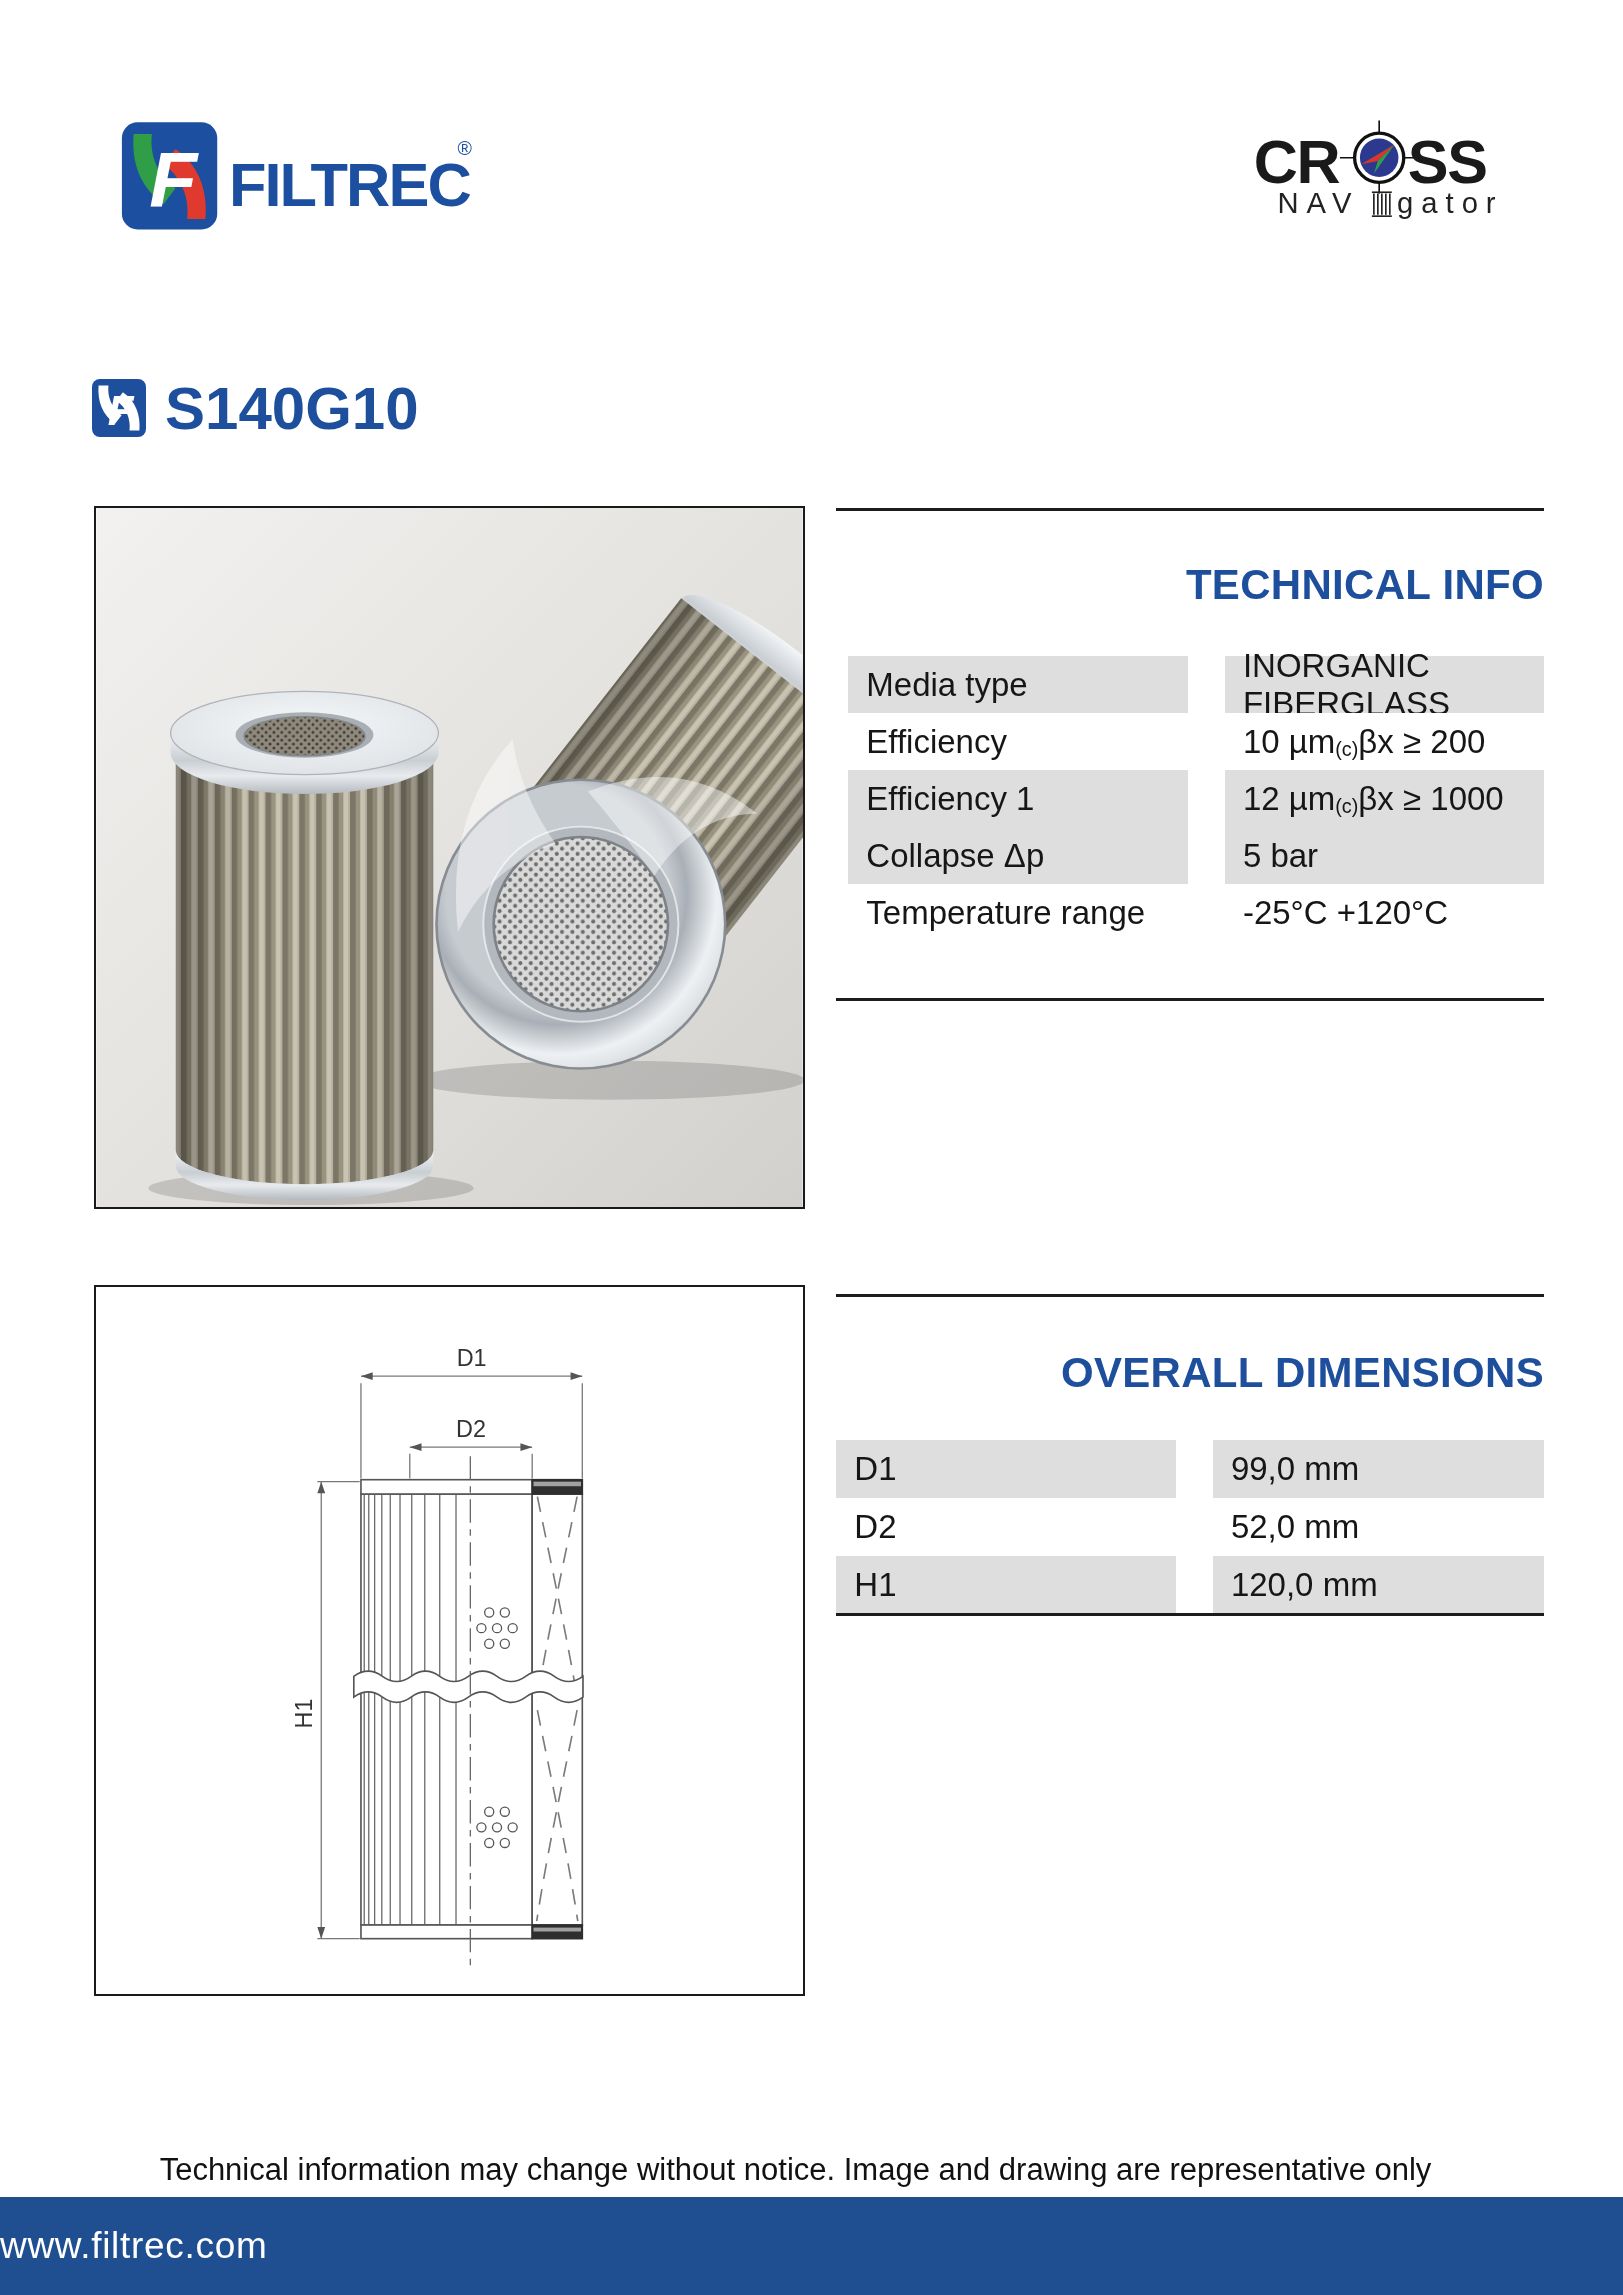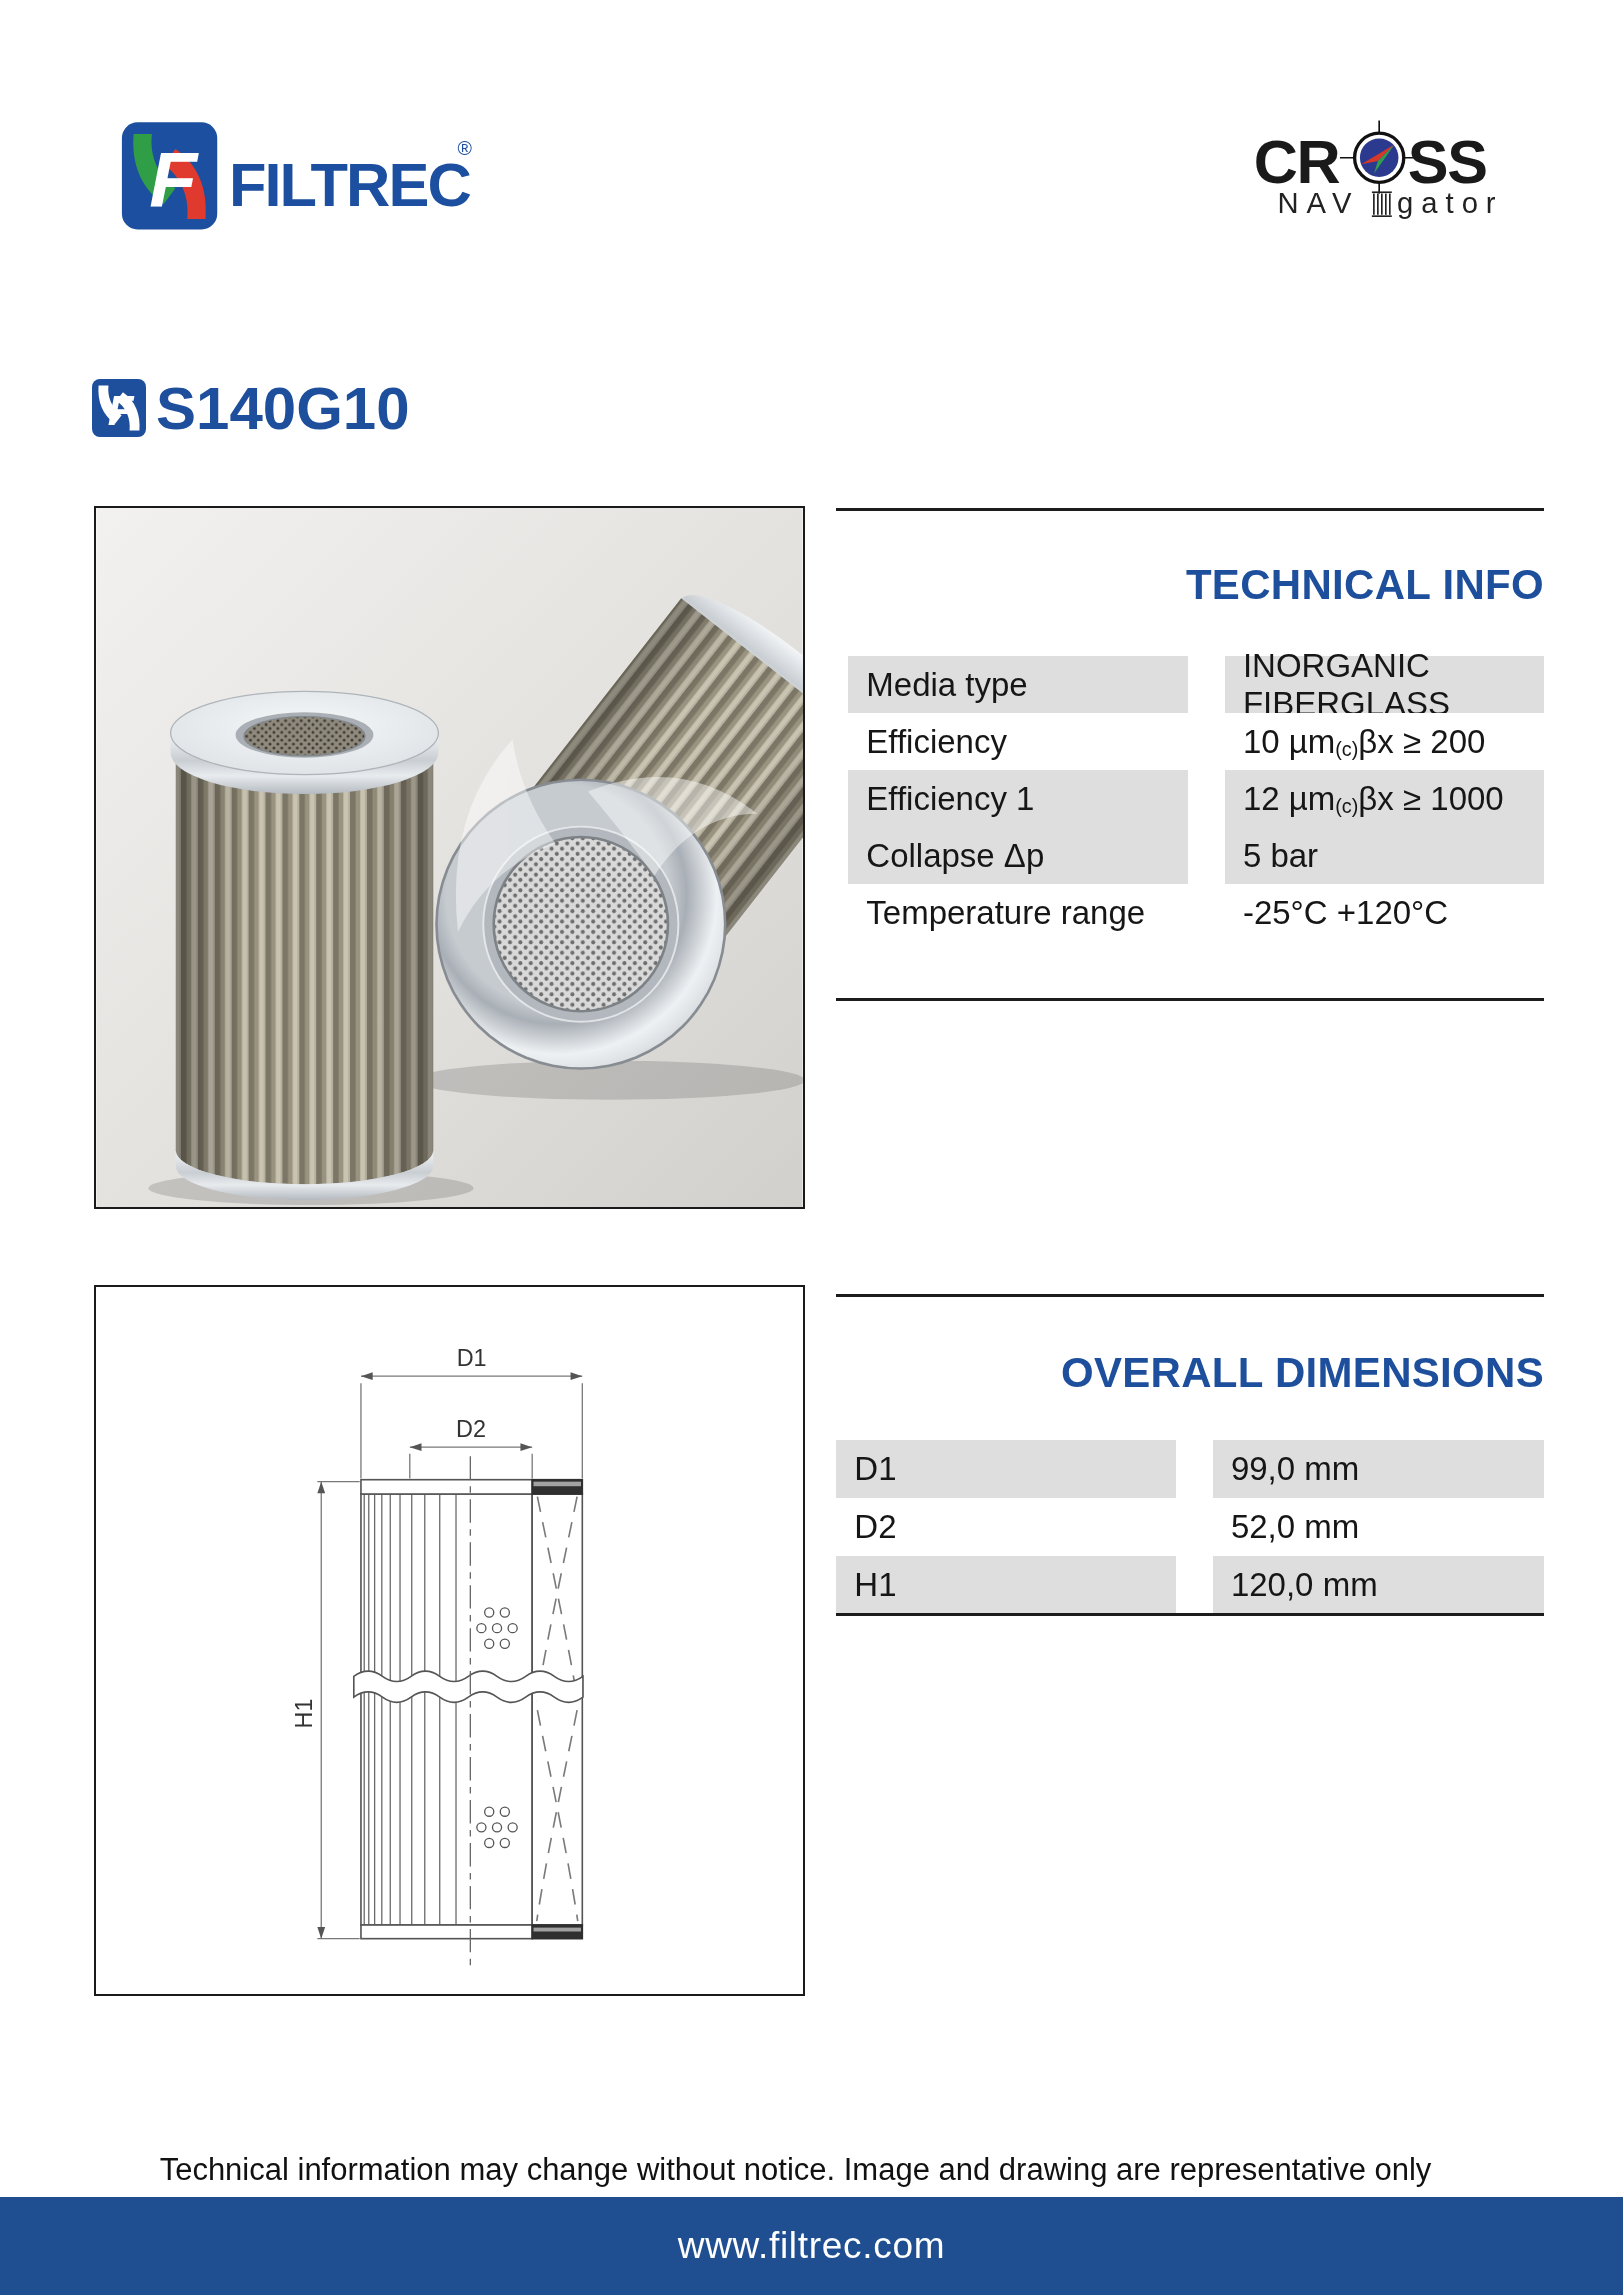--- a/index.html
+++ b/index.html
@@ -13,21 +13,21 @@
   svg text { font-family:"Liberation Sans", sans-serif; }
 
   
   .filtrec-logo { position:absolute; left:120px; top:121px; width:359px; height:111px; }
   .cross-logo   { position:absolute; left:1243px; top:118px; width:279px; height:102px; }
 
   
   .product-row { position:absolute; left:92px; top:377px; height:62px; display:flex; align-items:center; }
   .product-icon { width:54px; height:58px; }
   .product-code {
-    margin-left:10px;
+    margin-left:19px;
     font-size:60px; font-weight:bold; color:#1e4f9c; letter-spacing:0px;
   }
 
   
   .frame { position:absolute; border:2px solid #1a1a1a; background:#fff; }
   .photo-frame   { left:94px; top:506px;  width:711px; height:703px; }
   .drawing-frame { left:94px; top:1285px; width:711px; height:711px; }
   .frame svg { display:block; width:100%; height:100%; }
 
   
@@ -57,21 +57,21 @@
   .trow.gray .cell-l, .trow.gray .cell-r { background:#dddedd; }
   .sub { font-size:0.60em; position:relative; top:0.38em; }
 
   
   .footer-note {
     position:absolute; left:0; top:2152px; width:1591px; text-align:center;
     font-size:31px; color:#111111;
   }
   .footer-bar {
     position:absolute; left:0; top:2197px; width:1623px; height:98px;
-    background:#1f4e91; display:flex; align-items:center; justify-content:center;
+    background:#1f4e91; display:flex; align-items:center; 
   }
   .footer-url { color:#ffffff; font-size:37px; letter-spacing:0.7px; }
 </style>
 </head>
 <body>
 
 <svg class="filtrec-logo" viewBox="0 0 548 170">
   <g>
     <rect x="2" y="2" width="146" height="164" rx="24" fill="#1c4f9f"></rect>
     <path d="M20,20 C16,66 32,104 66,127 L84,103 C57,85 44,52 48,20 Z" fill="#2f9e47"></path>

